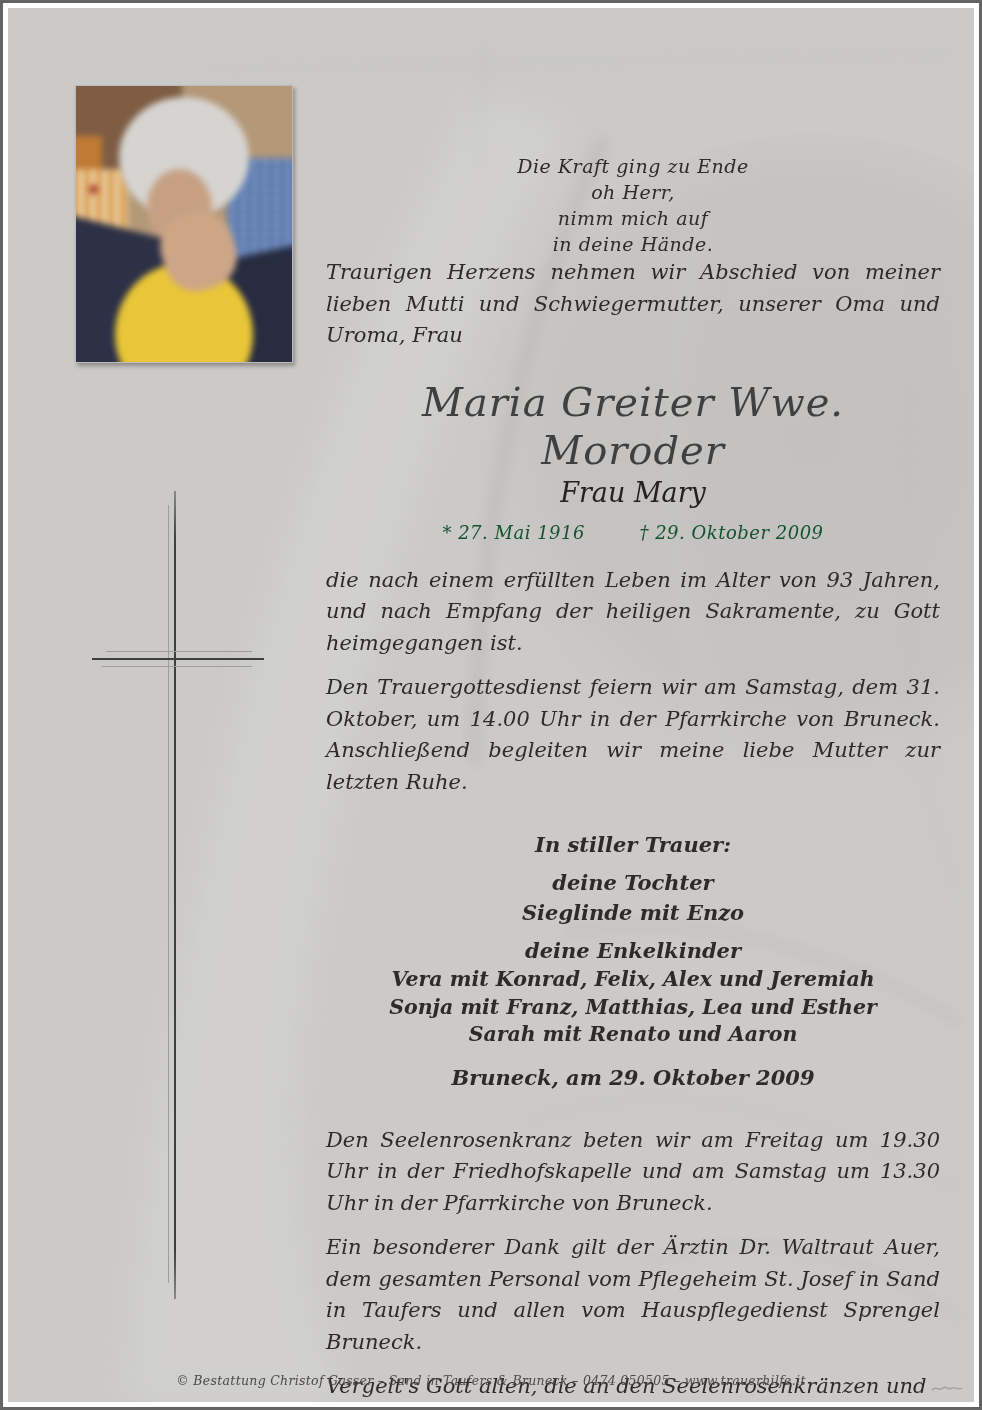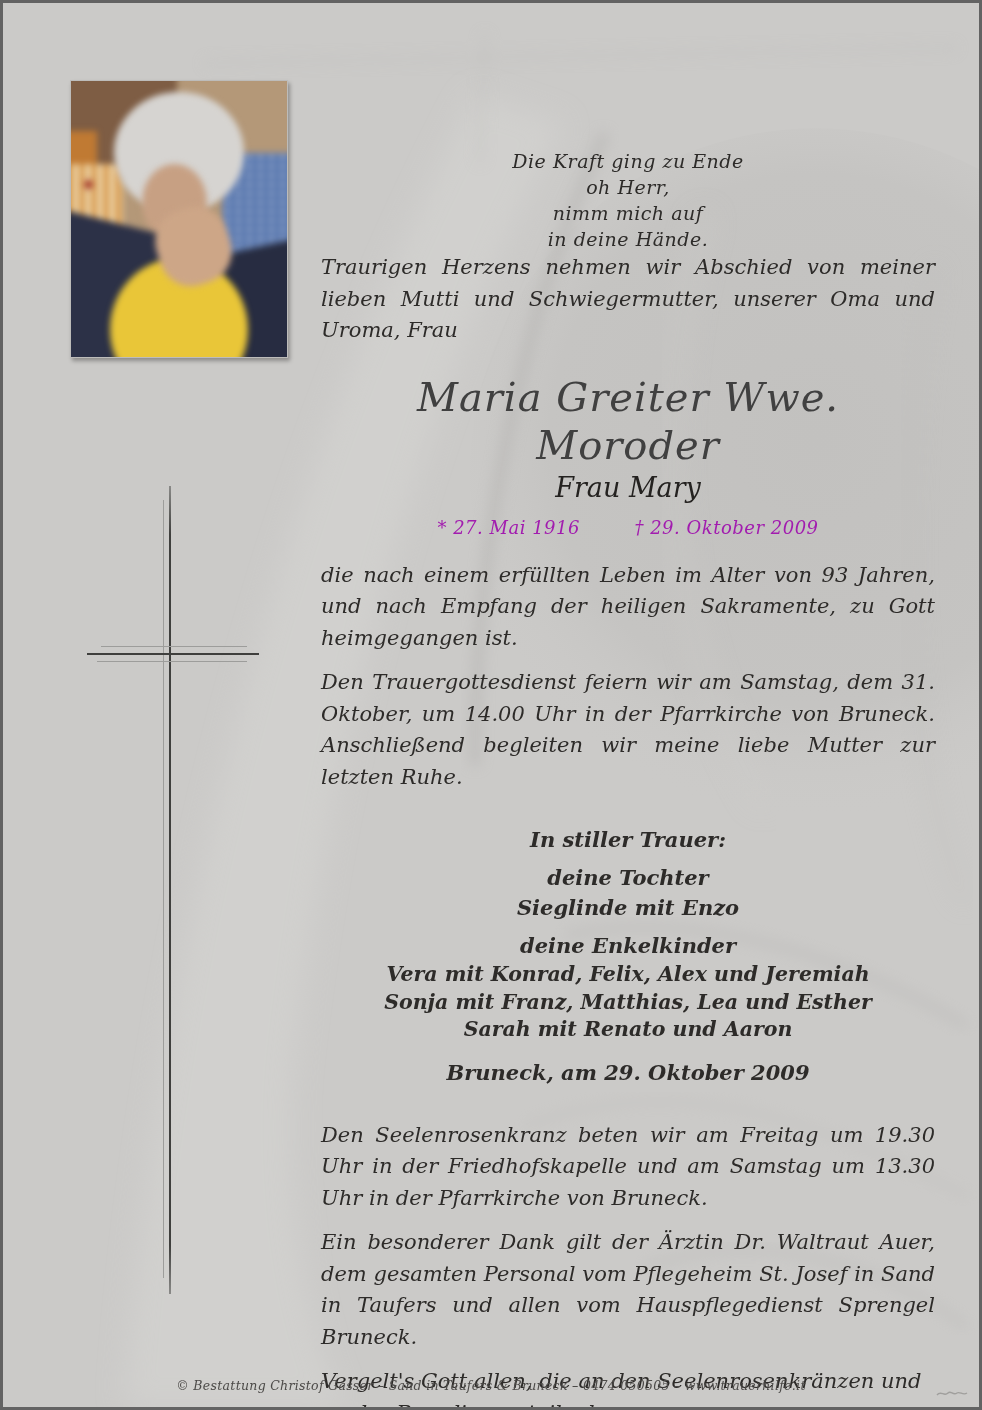--- a/index.html
+++ b/index.html
@@ -1,20 +1,20 @@
 <!DOCTYPE html>
 <html><head>
 <meta charset="utf-8">
 <style>
   html,body{margin:0;padding:0;background:#ffffff;}
   body{width:982px;height:1410px;font-family:"DejaVu Serif",serif;}
 
   .page{
     box-sizing:border-box;width:982px;height:1410px;
-    border:3px solid #636363;background:#ffffff;
+    border:3px solid #636363;background:#ffffff;padding:5px;
   }
   .card{
     position:relative;width:100%;height:100%;
     background:#cbcac8;overflow:hidden;
   }
 
   
   .watermark{position:absolute;left:0;top:0;width:100%;height:100%;pointer-events:none;}
 
   
@@ -55,21 +55,21 @@
   .txtcol{
     position:absolute;left:318px;top:145px;width:614px;
     color:#2d2b29;font-style:italic;
   }
   .prayer{text-align:center;font-size:19px;line-height:26px;letter-spacing:.5px;}
   .intro{margin-top:144px;font-size:21px;line-height:31px;
     text-align:justify;text-align-last:left;}
   .name{margin:26px 0 0 0;font-size:40px;line-height:48px;font-weight:normal;
     text-align:center;letter-spacing:1px;color:#404040;}
   .nickname{margin-top:2px;text-align:center;font-size:27px;line-height:34px;color:#242220;}
-  .dates{margin-top:12px;text-align:center;font-size:18px;letter-spacing:.5px;color:#a21caf;}
+  .dates{margin-top:12px;text-align:center;font-size:18px;letter-spacing:.5px;color:#14532d;}
   .dates .sep{display:inline-block;width:42px;}
   .para{margin:0;font-size:21px;line-height:31.5px;}
   .just{text-align:justify;text-align-last:left;}
   .p-obituary{margin-top:22px;}
   .p-service{margin-top:13px;}
   .center{text-align:center;font-size:21px;line-height:30px;font-weight:bold;}
   .m-heading{margin-top:32px;}
   .m-label{margin-top:8px;}
   .m-member{line-height:30px;}
   .m-member-sm{line-height:27.5px;font-size:20.5px;}

